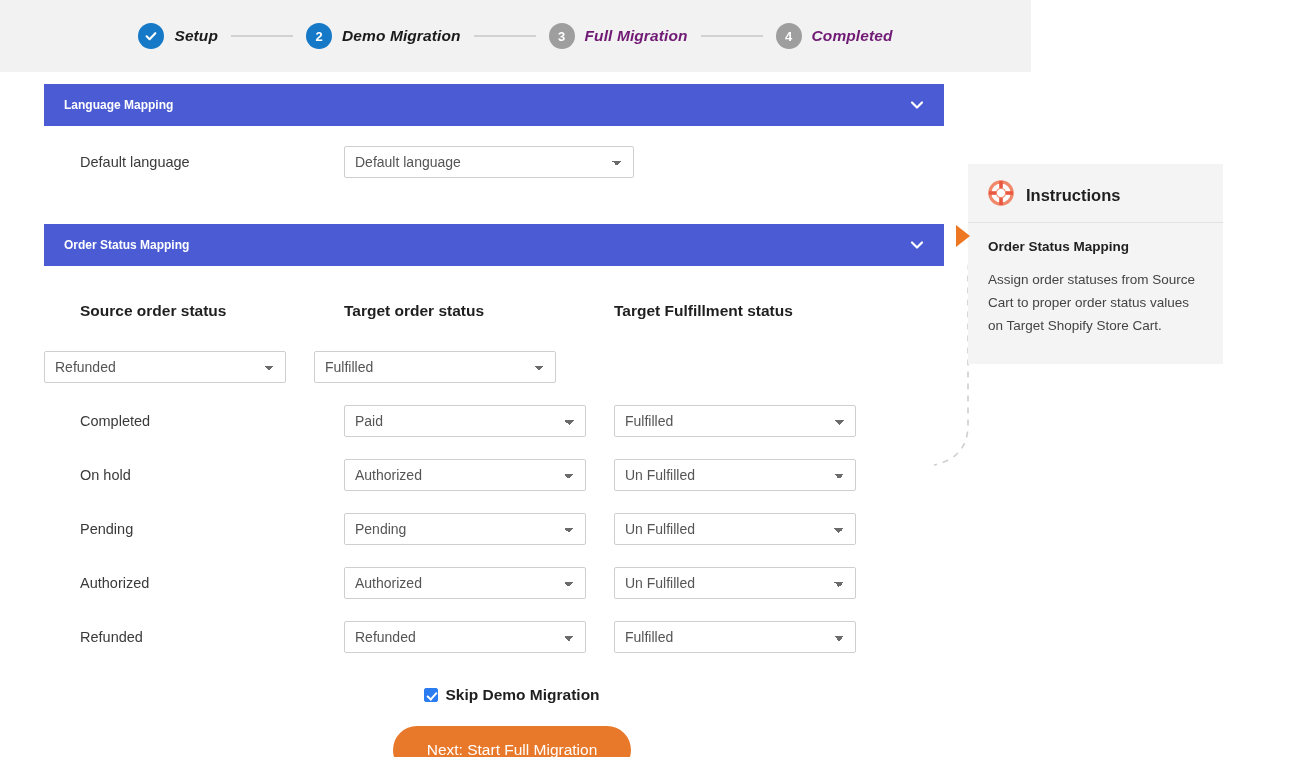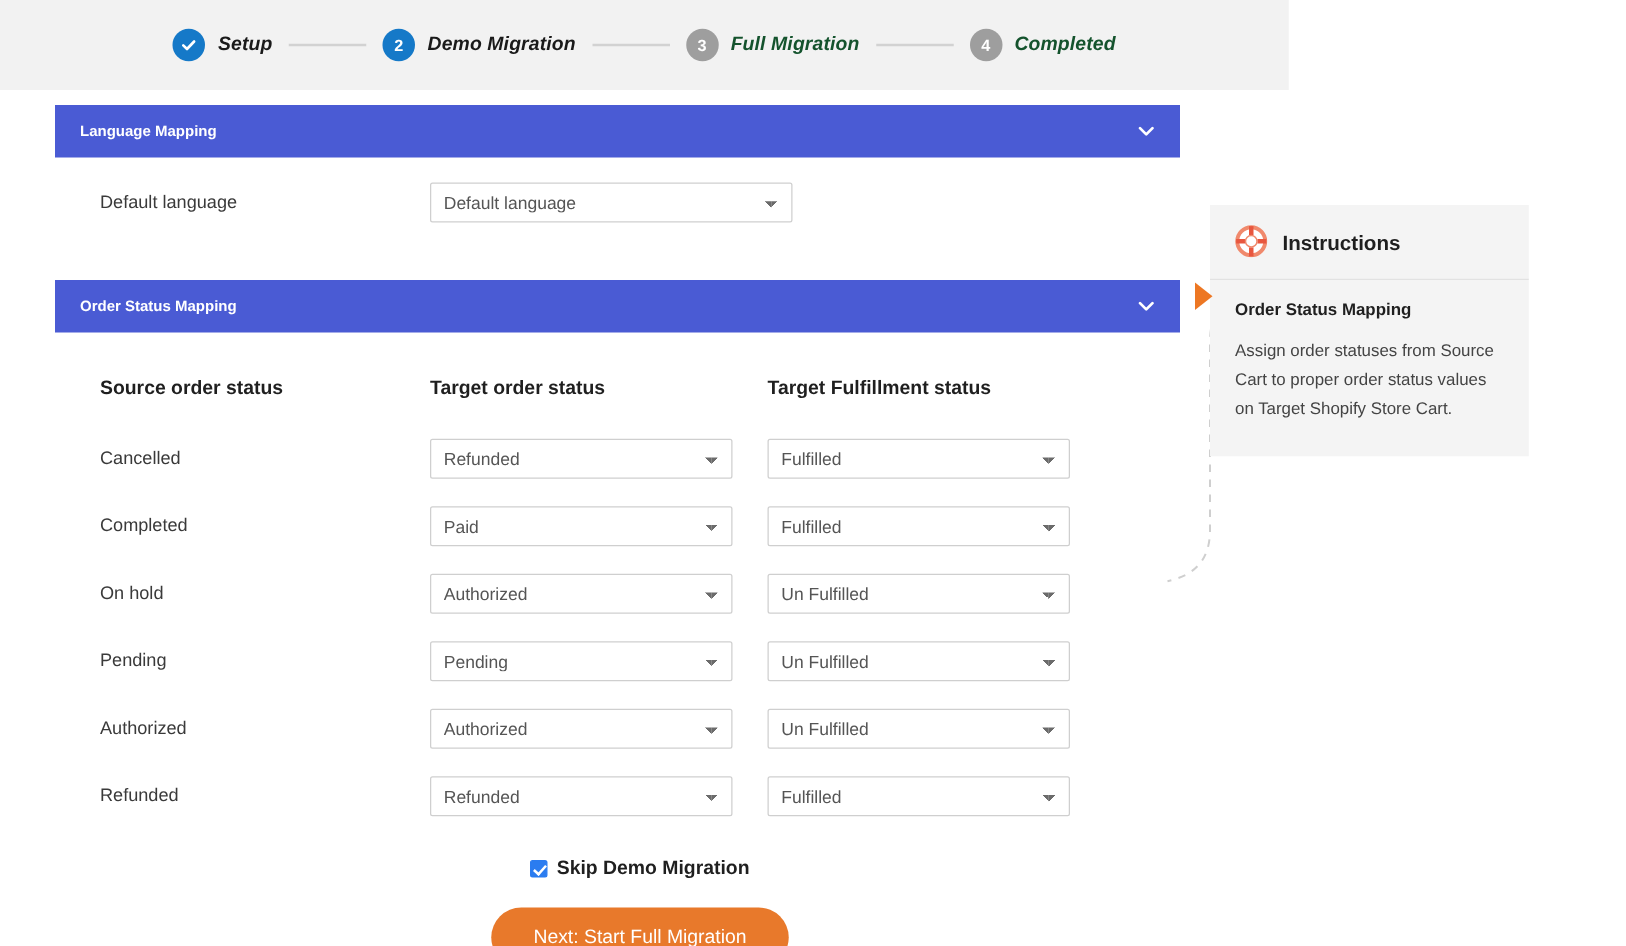--- a/index.html
+++ b/index.html
@@ -32,21 +32,21 @@
   .step-label {
     margin-left: 10px;
     font-size: 15.5px;
     font-style: italic;
     font-weight: 700;
     letter-spacing: .1px;
     white-space: nowrap;
   }
   .step-label.cur { color: #1a1a1a; }
   .step-label.past { color: #1a1a1a; }
-  .step-label.future { color: #14532d; }
+  .step-label.future { color: #701a75; }
   .connector {
     width: 62px; height: 2px; background: #d2d2d2;
     margin: 0 13px;
   }
 
   
   .page { position: relative; width: 1301px; height: 685px; background:#fff; }
 
   .form-col {
     position: absolute; left: 44px; top: 12px; width: 900px;
@@ -249,21 +249,20 @@
 
       <div class="grid-row grid-head">
         <div class="col-a th">Source order status</div>
         <div class="col-b th">Target order status</div>
         <div class="col-c th">Target Fulfillment status</div>
       </div>
 
       <div class="grid-body">
 
         <div class="grid-row">
-          <div class="col-a src-label">Cancelled</div>
           <div class="col-b">
             <select class="sel sel-status">
               <option>Refunded</option>
             </select>
           </div>
           <div class="col-c">
             <select class="sel sel-status">
               <option>Fulfilled</option>
             </select>
           </div>

